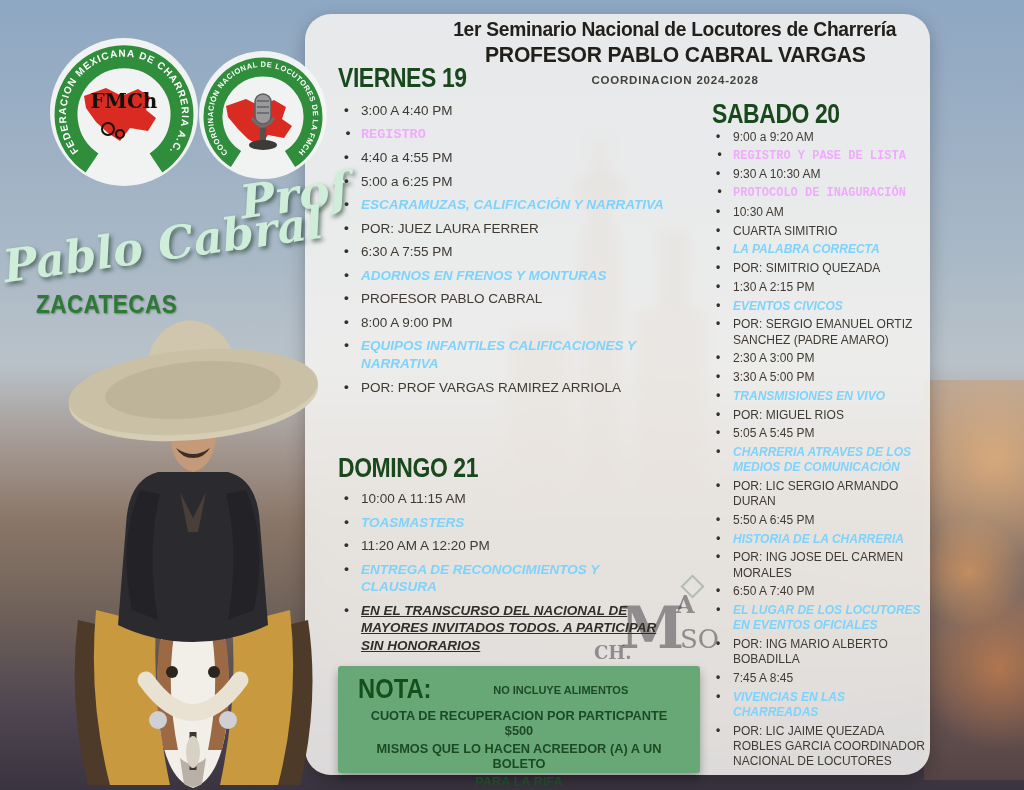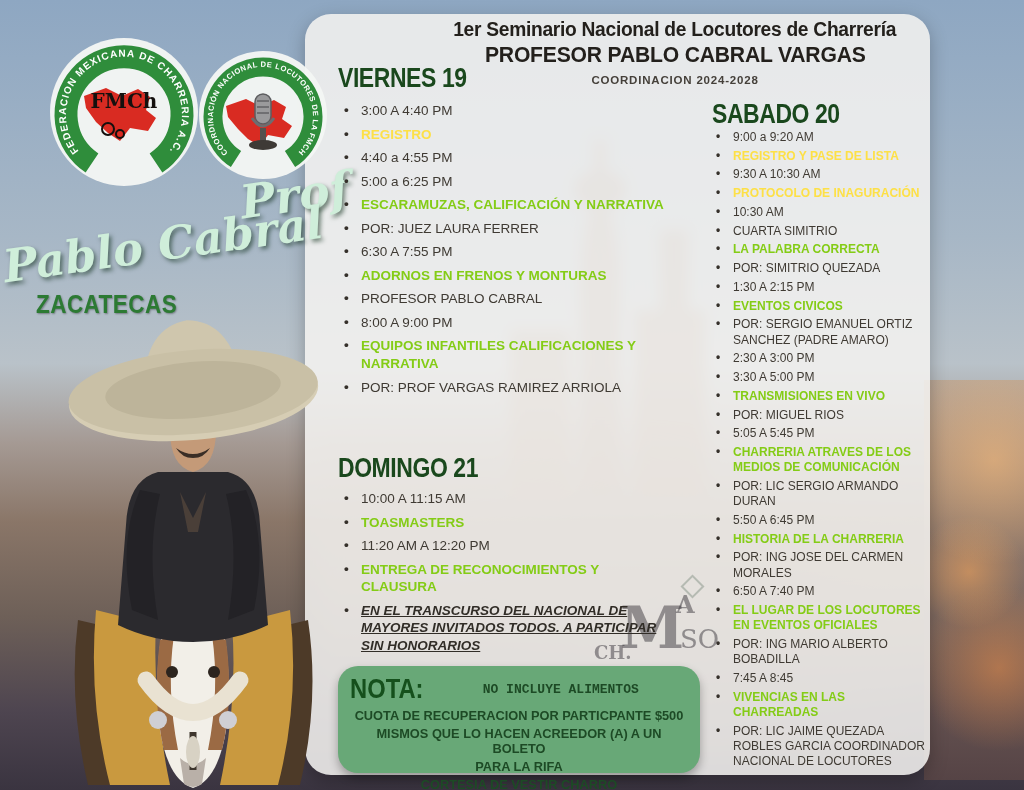--- a/index.html
+++ b/index.html
@@ -37,31 +37,31 @@
   .subtitle{font-size:11.5px;font-weight:700;color:#45403a;letter-spacing:.8px;margin-top:6px;}
   
   .dayhdr{position:absolute;z-index:4;font-size:28px;font-weight:800;color:#1a481d;
     transform:scaleX(.82);transform-origin:0 50%;letter-spacing:-.5px;white-space:nowrap;}
   ul.sched{position:absolute;z-index:4;margin:0;padding:0;list-style:none;color:#3f3a33;}
   ul.sched li{position:relative;padding-left:17px;}
   ul.sched li::before{content:"•";position:absolute;left:0;top:-1px;font-weight:700;color:#35302a;}
   .fri li,.sun li{font-size:13.5px;line-height:1.3;margin-bottom:6px;}
   .sat li{font-size:12px;line-height:1.27;margin-bottom:3.5px;}
   .it-reg{font-weight:400;}
-  .it-bold{font-weight:700;color:#fde047;}
-  .it-bi{font-weight:700;color:#84cc16;}
+  .it-bold{font-weight:700;color:#f0abfc;font-family:Liberation Mono, monospace;}
+  .it-bi{font-weight:700;font-style:italic;color:#7dd3fc;}
   .it-biu{font-weight:700;font-style:italic;text-decoration:underline;color:#312d27;}
   
   .nota{position:absolute;left:338px;top:666px;width:362px;height:107px;z-index:4;
-    background:#68a877;border-radius:20px;box-shadow:0 5px 10px rgba(0,0,0,.3);
-    color:#1d4a25;font-weight:700;text-align:center;padding:8px 12px;box-sizing:border-box;}
+    background:#68a877;border-radius:3px;box-shadow:0 5px 10px rgba(0,0,0,.3);
+    color:#1d4a25;font-weight:700;text-align:center;padding:8px 20px;box-sizing:border-box;}
   .nota-row{display:flex;align-items:center;}
   .nota-label{font-size:27px;font-weight:800;color:#15501c;transform:scaleX(.88);
     transform-origin:0 50%;}
-  .nota-first{flex:1;font-size:13px;font-family:Liberation Mono, monospace;}
+  .nota-first{flex:1;font-size:11px;}
   .nota-line{font-size:12.8px;margin-top:3px;}
   
   .watermark{position:absolute;left:588px;top:598px;width:150px;height:90px;z-index:3;
     color:rgba(60,55,62,.5);font-family:"DejaVu Serif",serif;}
   .wm-ch{position:absolute;left:6px;top:38px;font-size:18px;font-weight:700;margin-top:6px;}
   .wm-m{position:absolute;left:32px;top:-4px;font-size:58px;font-weight:700;}
   .wm-a{position:absolute;left:88px;top:-8px;font-size:24px;font-weight:700;}
   .wm-so{position:absolute;left:92px;top:26px;font-size:26px;font-weight:400;}
   .wm-diamond{position:absolute;left:96px;top:-20px;width:13px;height:13px;
     border:2px solid rgba(150,160,150,.6);transform:rotate(45deg);}

